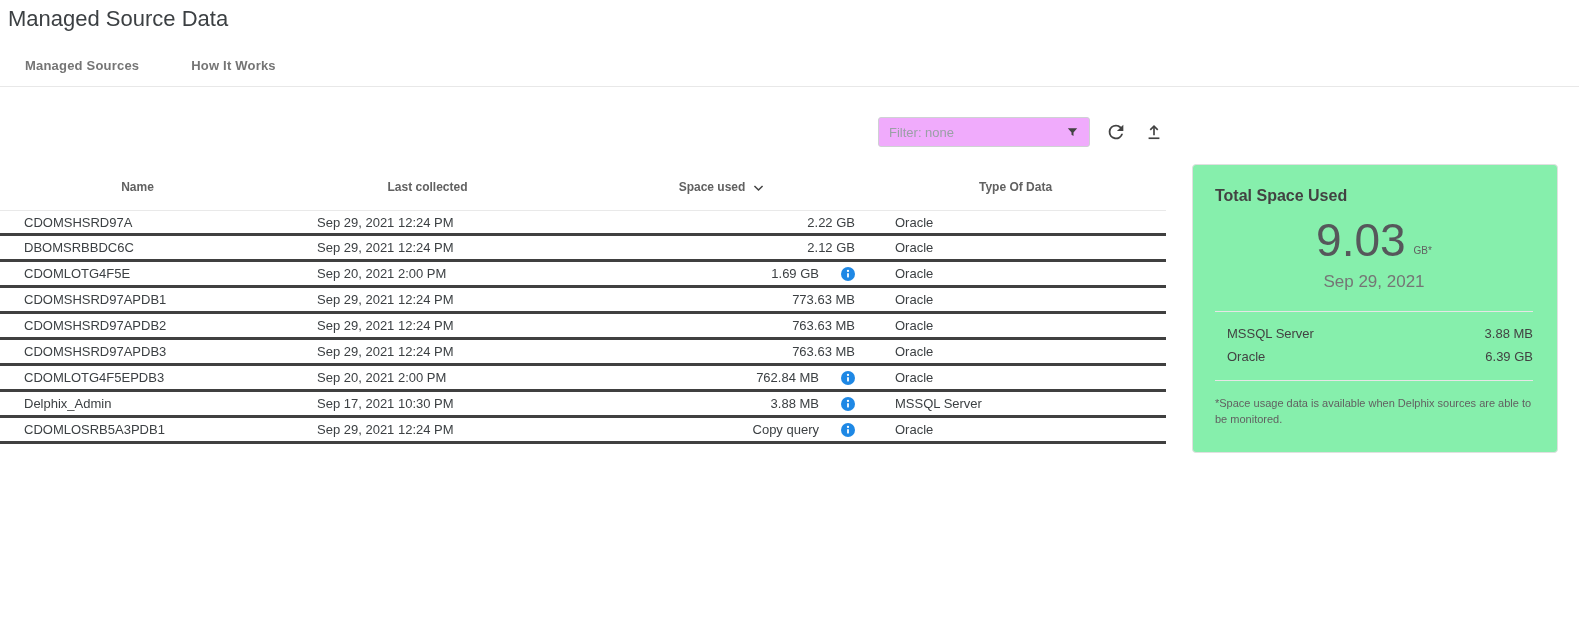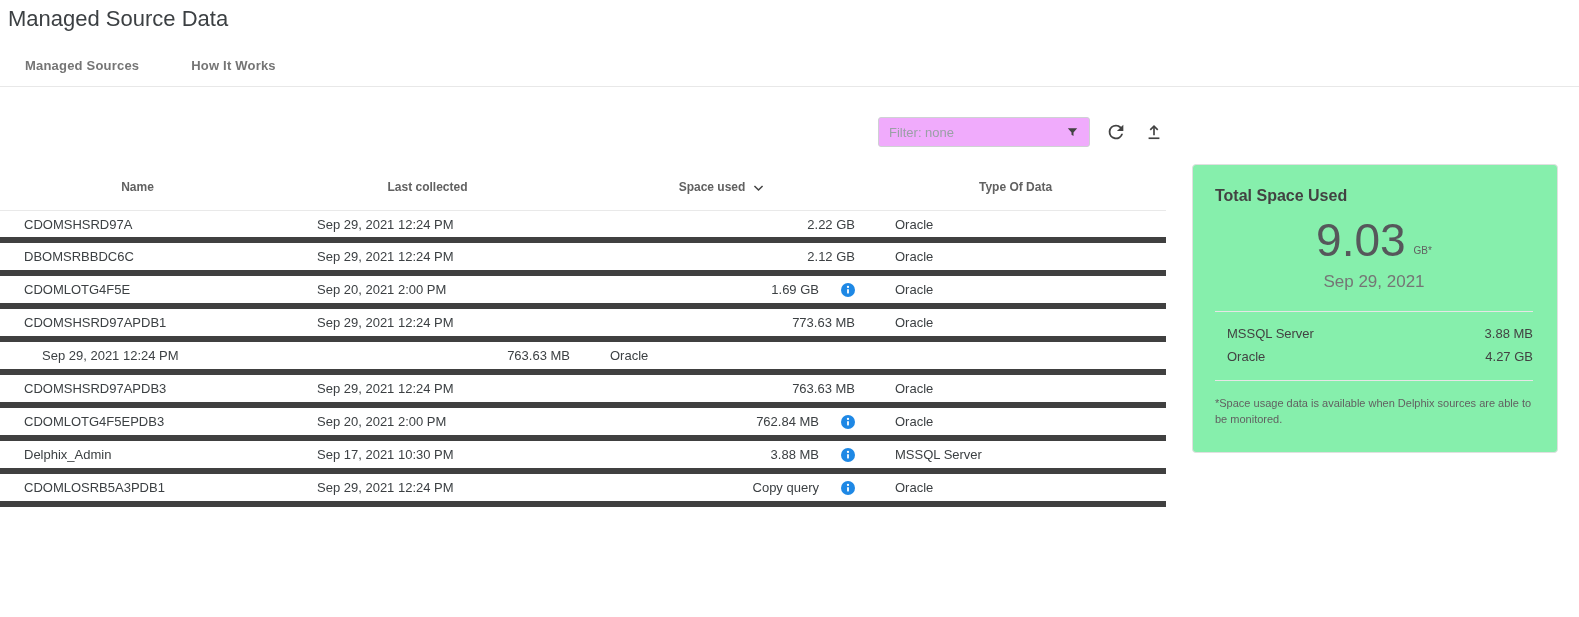--- a/index.html
+++ b/index.html
@@ -25,21 +25,21 @@
 
   .content { display: flex; margin-top: 17px; align-items: flex-start; }
 
   
   .stable { width: 1166px; }
   .thead, .trow { display: grid; grid-template-columns: 275px 305px 285px 1fr; align-items: center; }
   .thead { height: 46px; }
   .th { font-size: 12px; font-weight: 700; color: #616161; text-align: center;
     display: flex; justify-content: center; cursor: pointer; }
   .th .sort { margin-left: 6px; display: inline-flex; }
-  .trow { height: 33px; border-bottom: 6px solid #404040; }
+  .trow { height: 26px; border-bottom: 3px solid #404040; }
   .trow:first-child { border-top: 1px solid #e9e9e9; }
   .td { font-size: 13px; color: #3c4043; }
   .td-name { padding-left: 24px; }
   .td-date { padding-left: 42px; }
   .td-space { display: flex; align-items: center; justify-content: flex-end; padding-right: 10px; }
   .td-space .info { display: inline-flex; margin-left: 22px; cursor: pointer; }
   .td-type { padding-left: 30px; }
 
   
   .panel { width: 366px; margin-left: 26px; border: 1px solid #e0e0e0; border-radius: 4px;
@@ -153,20 +153,21 @@
     <div class="td td-name">CDOMSHSRD97APDB1</div>
     <div class="td td-date">Sep 29, 2021 12:24 PM</div>
     <div class="td td-space">
       <span>773.63 MB</span>
 
     </div>
     <div class="td td-type">Oracle</div>
   </div>
 
   <div class="trow">
+    <div class="td td-name">CDOMSHSRD97APDB2</div>
     <div class="td td-date">Sep 29, 2021 12:24 PM</div>
     <div class="td td-space">
       <span>763.63 MB</span>
 
     </div>
     <div class="td td-type">Oracle</div>
   </div>
 
   <div class="trow">
     <div class="td td-name">CDOMSHSRD97APDB3</div>
@@ -235,20 +236,20 @@
         <span class="total-unit">GB*</span>
       </div>
       <div class="total-date">Sep 29, 2021</div>
       <div class="breakdown">
         <div class="bk-row">
           <span class="bk-label">MSSQL Server</span>
           <span class="bk-value">3.88 MB</span>
         </div>
         <div class="bk-row">
           <span class="bk-label">Oracle</span>
-          <span class="bk-value">4.27 GB</span>
+          <span class="bk-value">6.39 GB</span>
         </div>
       </div>
       <div class="footnote">*Space usage data is available when Delphix sources are able to be monitored.</div>
     </div>
 
   </div>
 </div>
 
 </body></html>

